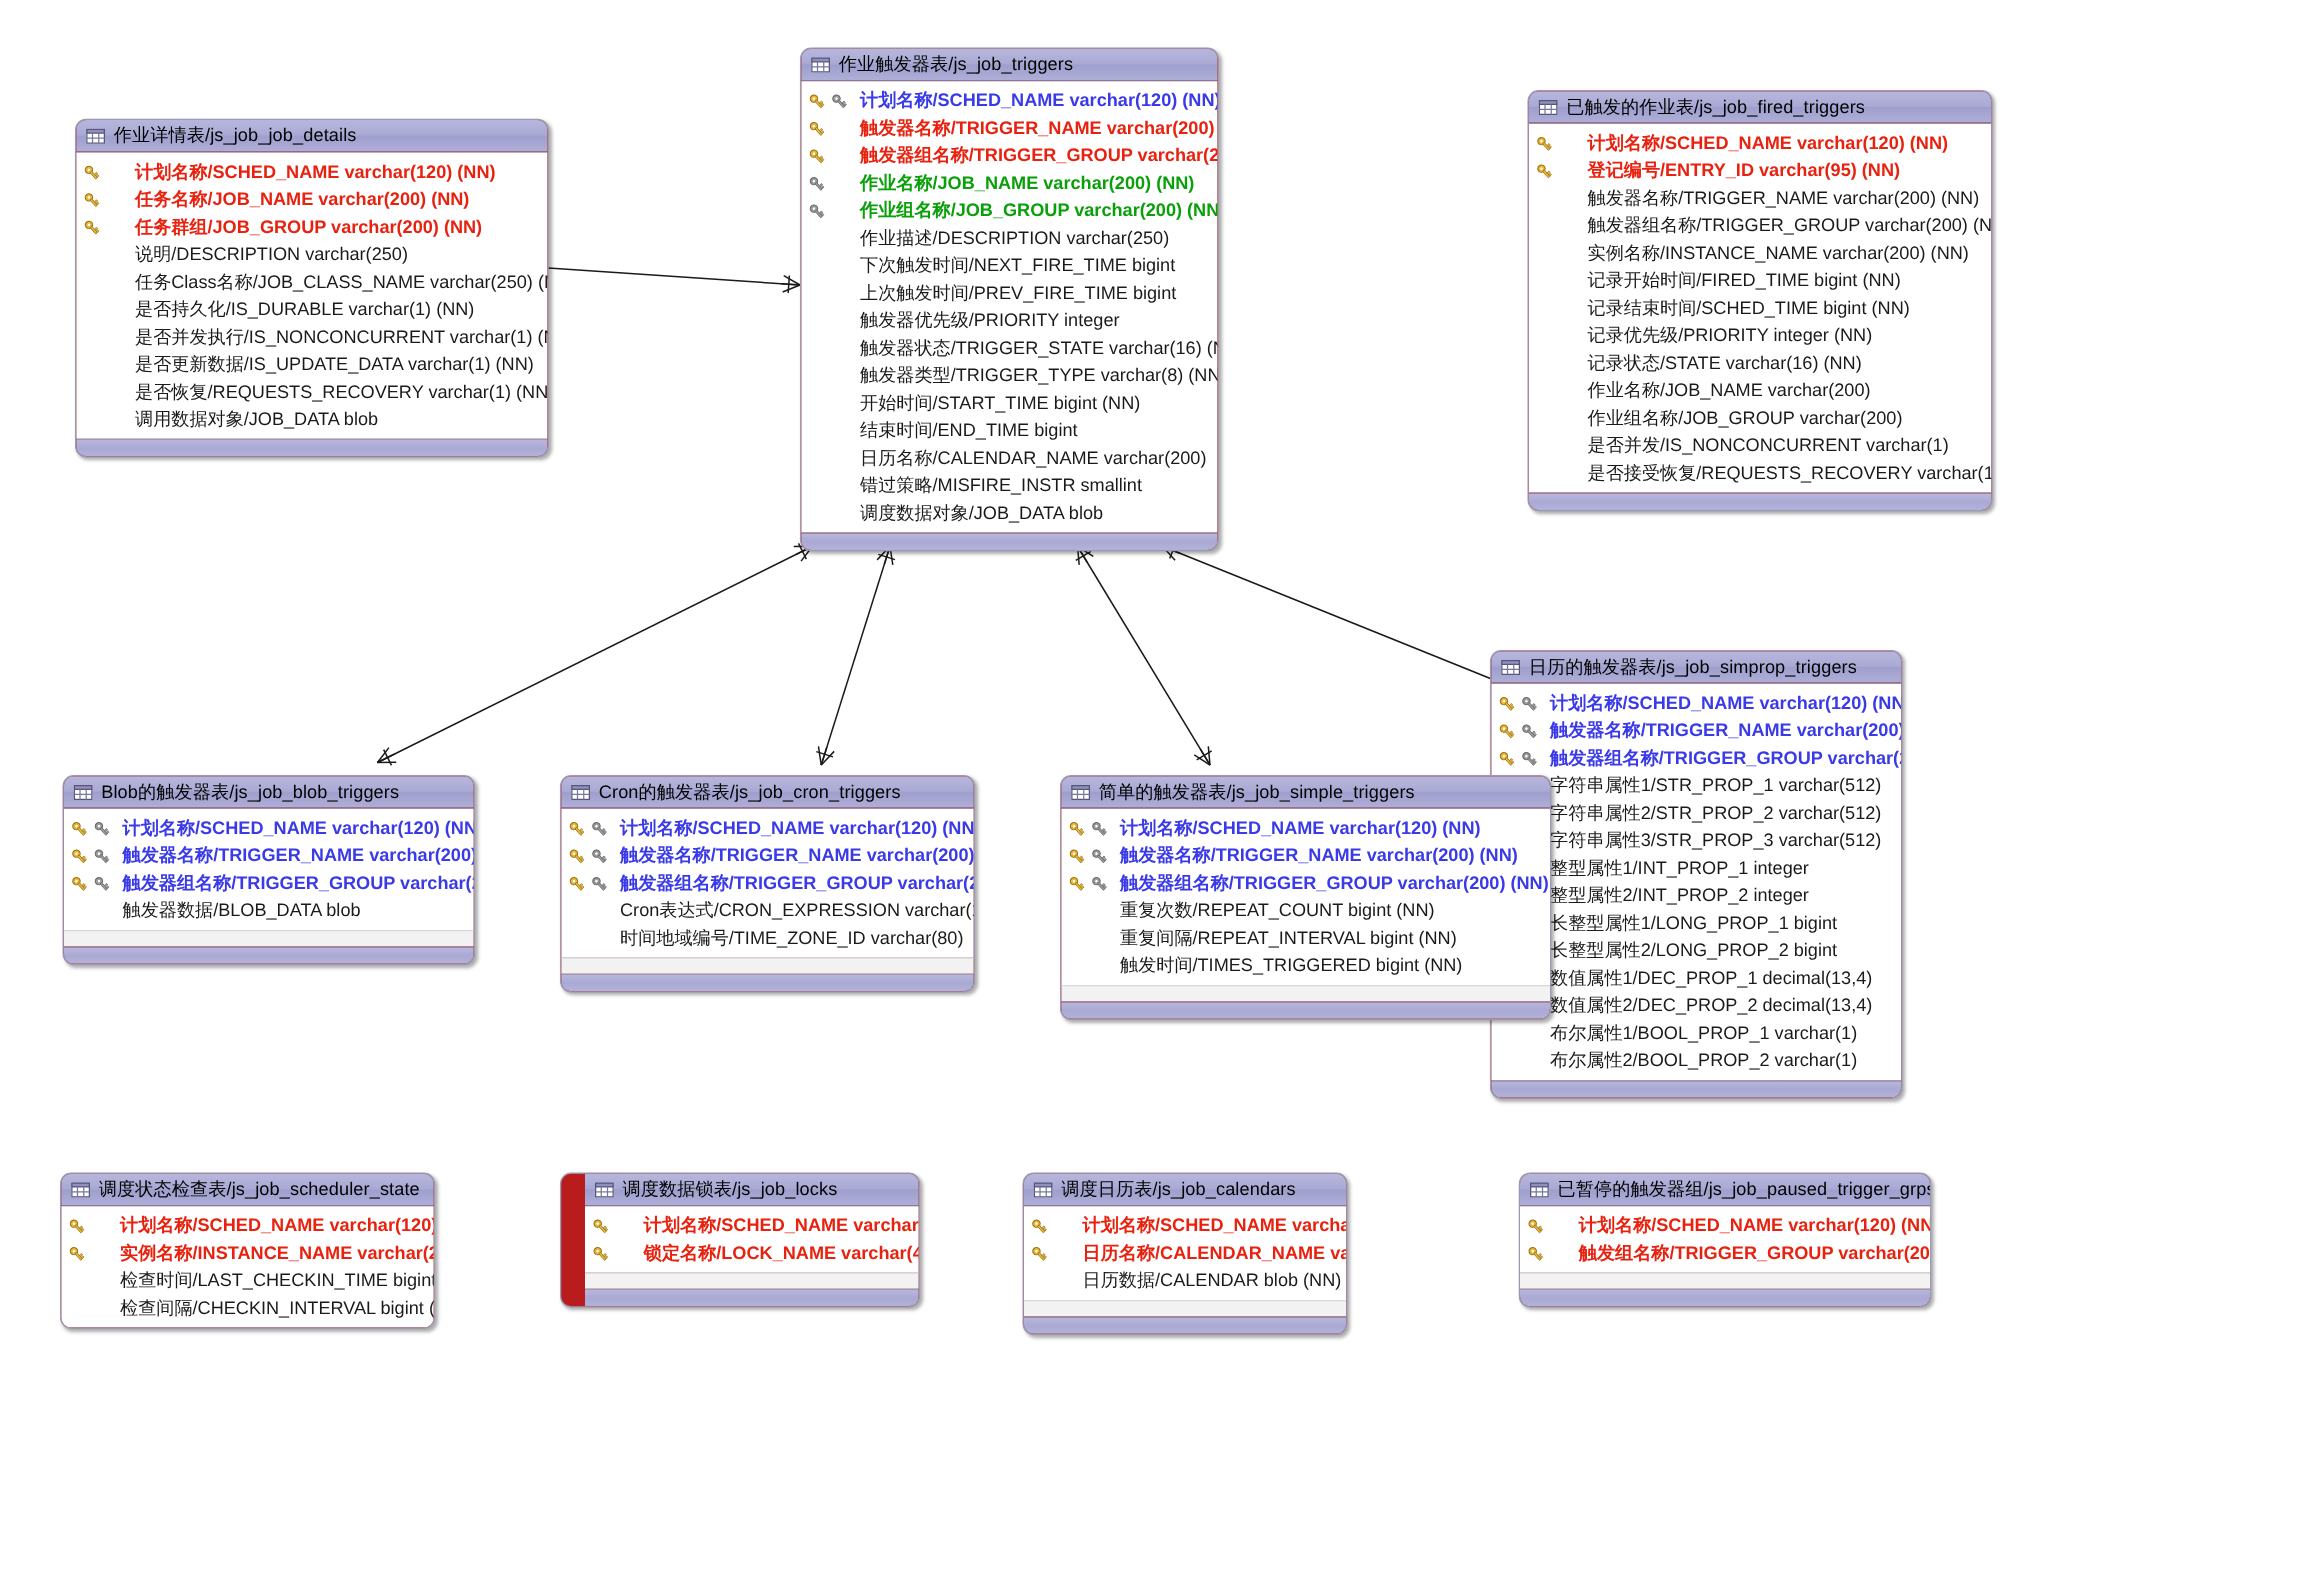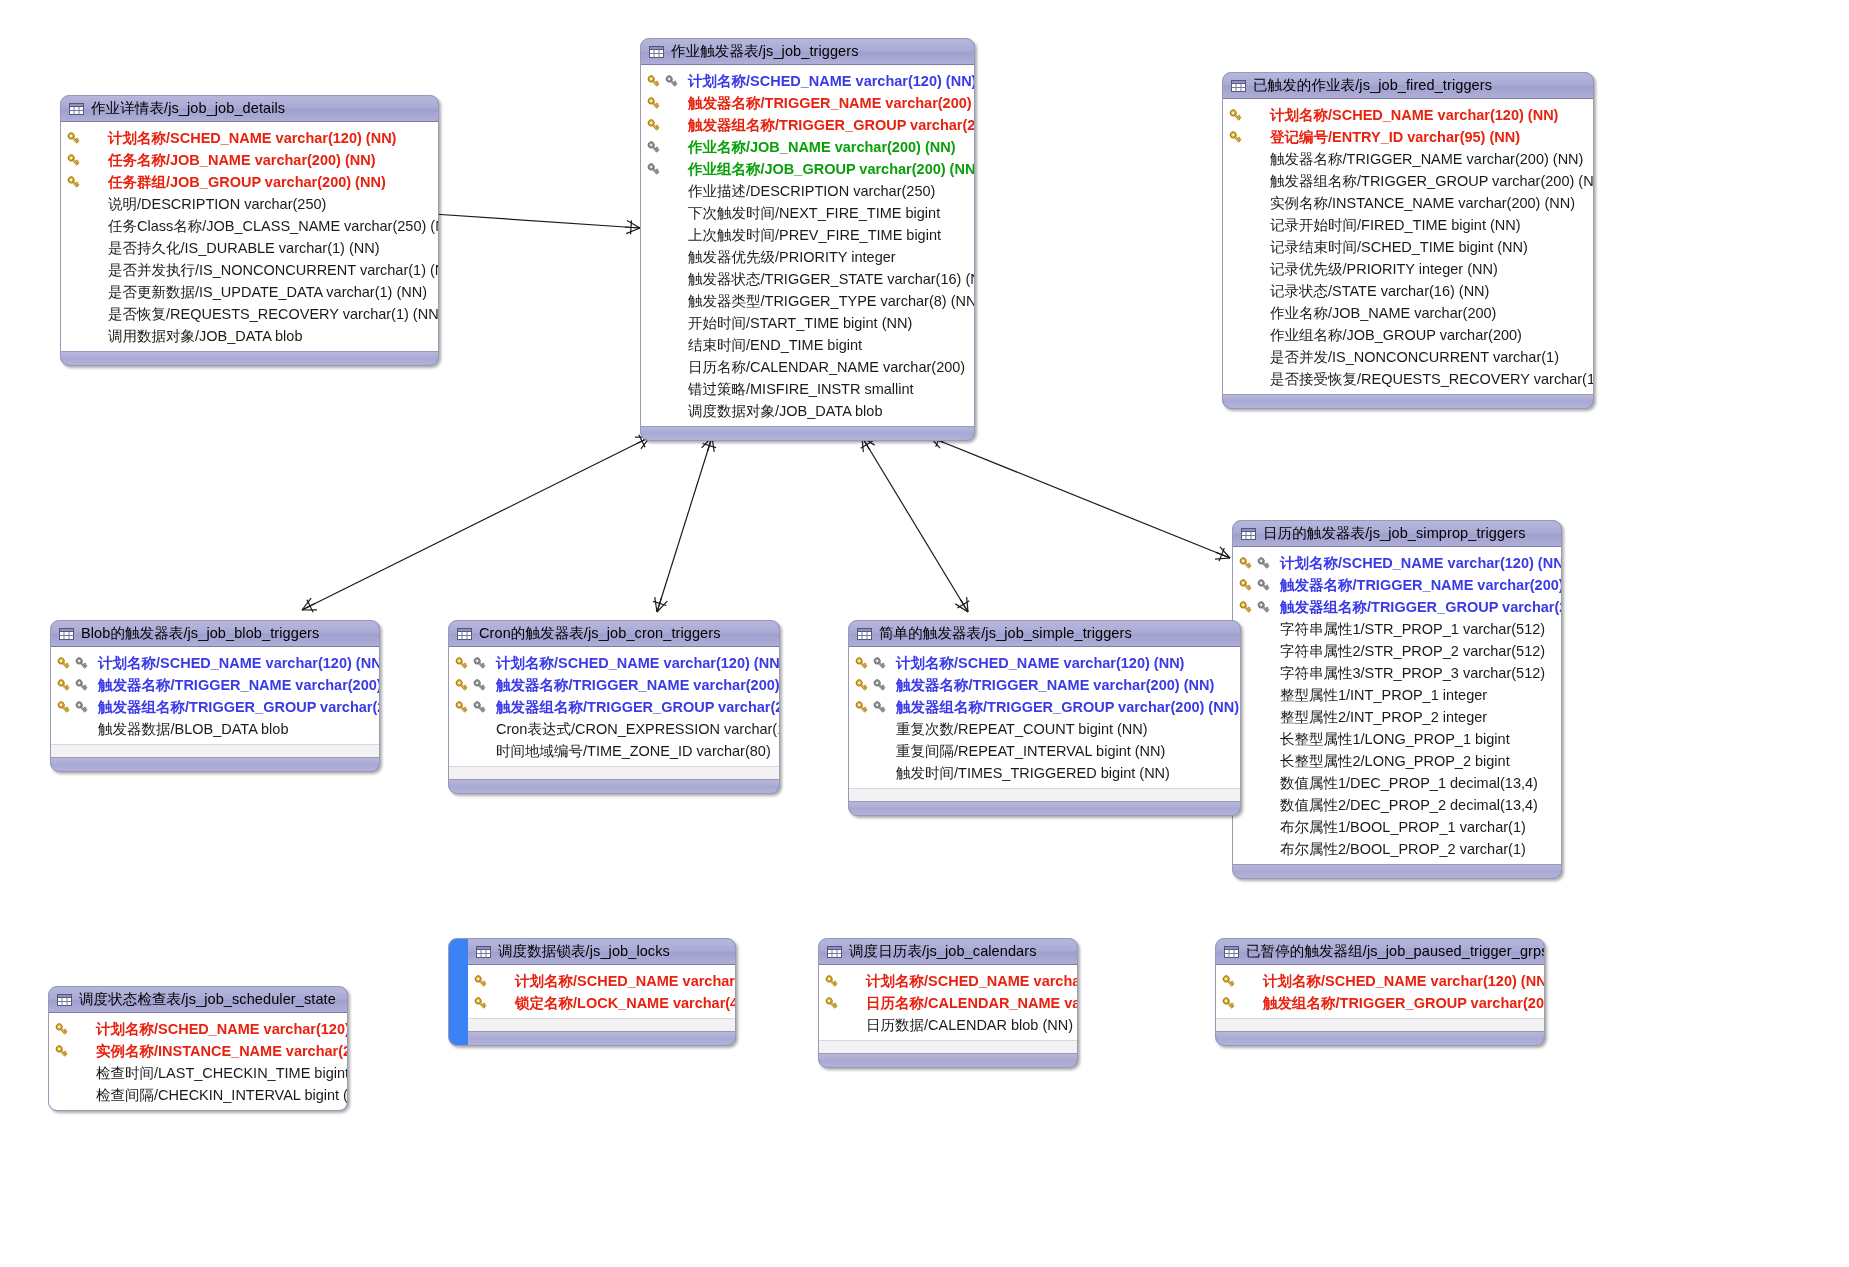--- a/index.html
+++ b/index.html
@@ -8,21 +8,21 @@
     background:#ffffff;
     font-family:"Liberation Sans","DejaVu Sans",sans-serif;
     overflow:hidden;
     position:relative;
   }
   #canvas{position:absolute;inset:0;width:1849px;height:1267px;}
   svg.links{position:absolute;left:0;top:0;width:1849px;height:1267px;pointer-events:none;}
 
   .entity{
     position:absolute;
-    background:#3b82f6;
+    background:#b91c1c;
     border:1px solid #9a9ab4;
     border-radius:9px;
     box-shadow:2px 2px 3px rgba(0,0,0,.33);
     box-sizing:border-box;
     overflow:hidden;
   }
   .ent-head{
     background:linear-gradient(to bottom,#b7b7dd 0%,#a9a9d4 48%,#9f9fce 52%,#aeaed8 100%);
     border-bottom:1px solid #7d7da4;
     height:25px;
@@ -433,21 +433,21 @@
             <span class="keys"></span>
             <span class="fieldtxt c-black">是否并发/IS_NONCONCURRENT varchar(1)</span>
           </div>
           <div class="row">
             <span class="keys"></span>
             <span class="fieldtxt c-black">是否接受恢复/REQUESTS_RECOVERY varchar(1)</span>
           </div>
         </div>
         <div class="ent-foot"></div>
       </div>
-      <div class="entity" id="ent-simprop_triggers" style="left: 1232px; top: 520px; width: 330px;">
+      <div class="entity" id="ent-simprop_triggers" style="left: 1192px; top: 520px; width: 330px;">
         <div class="ent-head">
           <svg class="tbl-icon" viewBox="0 0 15 12">
             <rect x="0.5" y="0.5" width="14" height="11" fill="#ffffff" stroke="#555577"></rect>
             <rect x="0.5" y="0.5" width="14" height="3" fill="#8f8fc0" stroke="#555577"></rect>
             <line x1="5" y1="3.5" x2="5" y2="11.5" stroke="#7777a0"></line>
             <line x1="10" y1="3.5" x2="10" y2="11.5" stroke="#7777a0"></line>
             <line x1="0.5" y1="7.5" x2="14.5" y2="7.5" stroke="#7777a0"></line>
           </svg>
           <span class="ent-title">日历的触发器表/js_job_simprop_triggers</span>
         </div>
@@ -840,21 +840,21 @@
             <span class="fieldtxt c-black">重复间隔/REPEAT_INTERVAL bigint (NN)</span>
           </div>
           <div class="row">
             <span class="keys"></span>
             <span class="fieldtxt c-black">触发时间/TIMES_TRIGGERED bigint (NN)</span>
           </div>
         </div>
         <div class="ent-gap"></div>
         <div class="ent-foot"></div>
       </div>
-      <div class="entity" id="ent-scheduler_state" style="left: 48px; top: 938px; width: 300px; margin-top: 48px;">
+      <div class="entity" id="ent-scheduler_state" style="left: 48px; top: 938px; width: 300px;">
         <div class="ent-head">
           <svg class="tbl-icon" viewBox="0 0 15 12">
             <rect x="0.5" y="0.5" width="14" height="11" fill="#ffffff" stroke="#555577"></rect>
             <rect x="0.5" y="0.5" width="14" height="3" fill="#8f8fc0" stroke="#555577"></rect>
             <line x1="5" y1="3.5" x2="5" y2="11.5" stroke="#7777a0"></line>
             <line x1="10" y1="3.5" x2="10" y2="11.5" stroke="#7777a0"></line>
             <line x1="0.5" y1="7.5" x2="14.5" y2="7.5" stroke="#7777a0"></line>
           </svg>
           <span class="ent-title">调度状态检查表/js_job_scheduler_state</span>
         </div>

